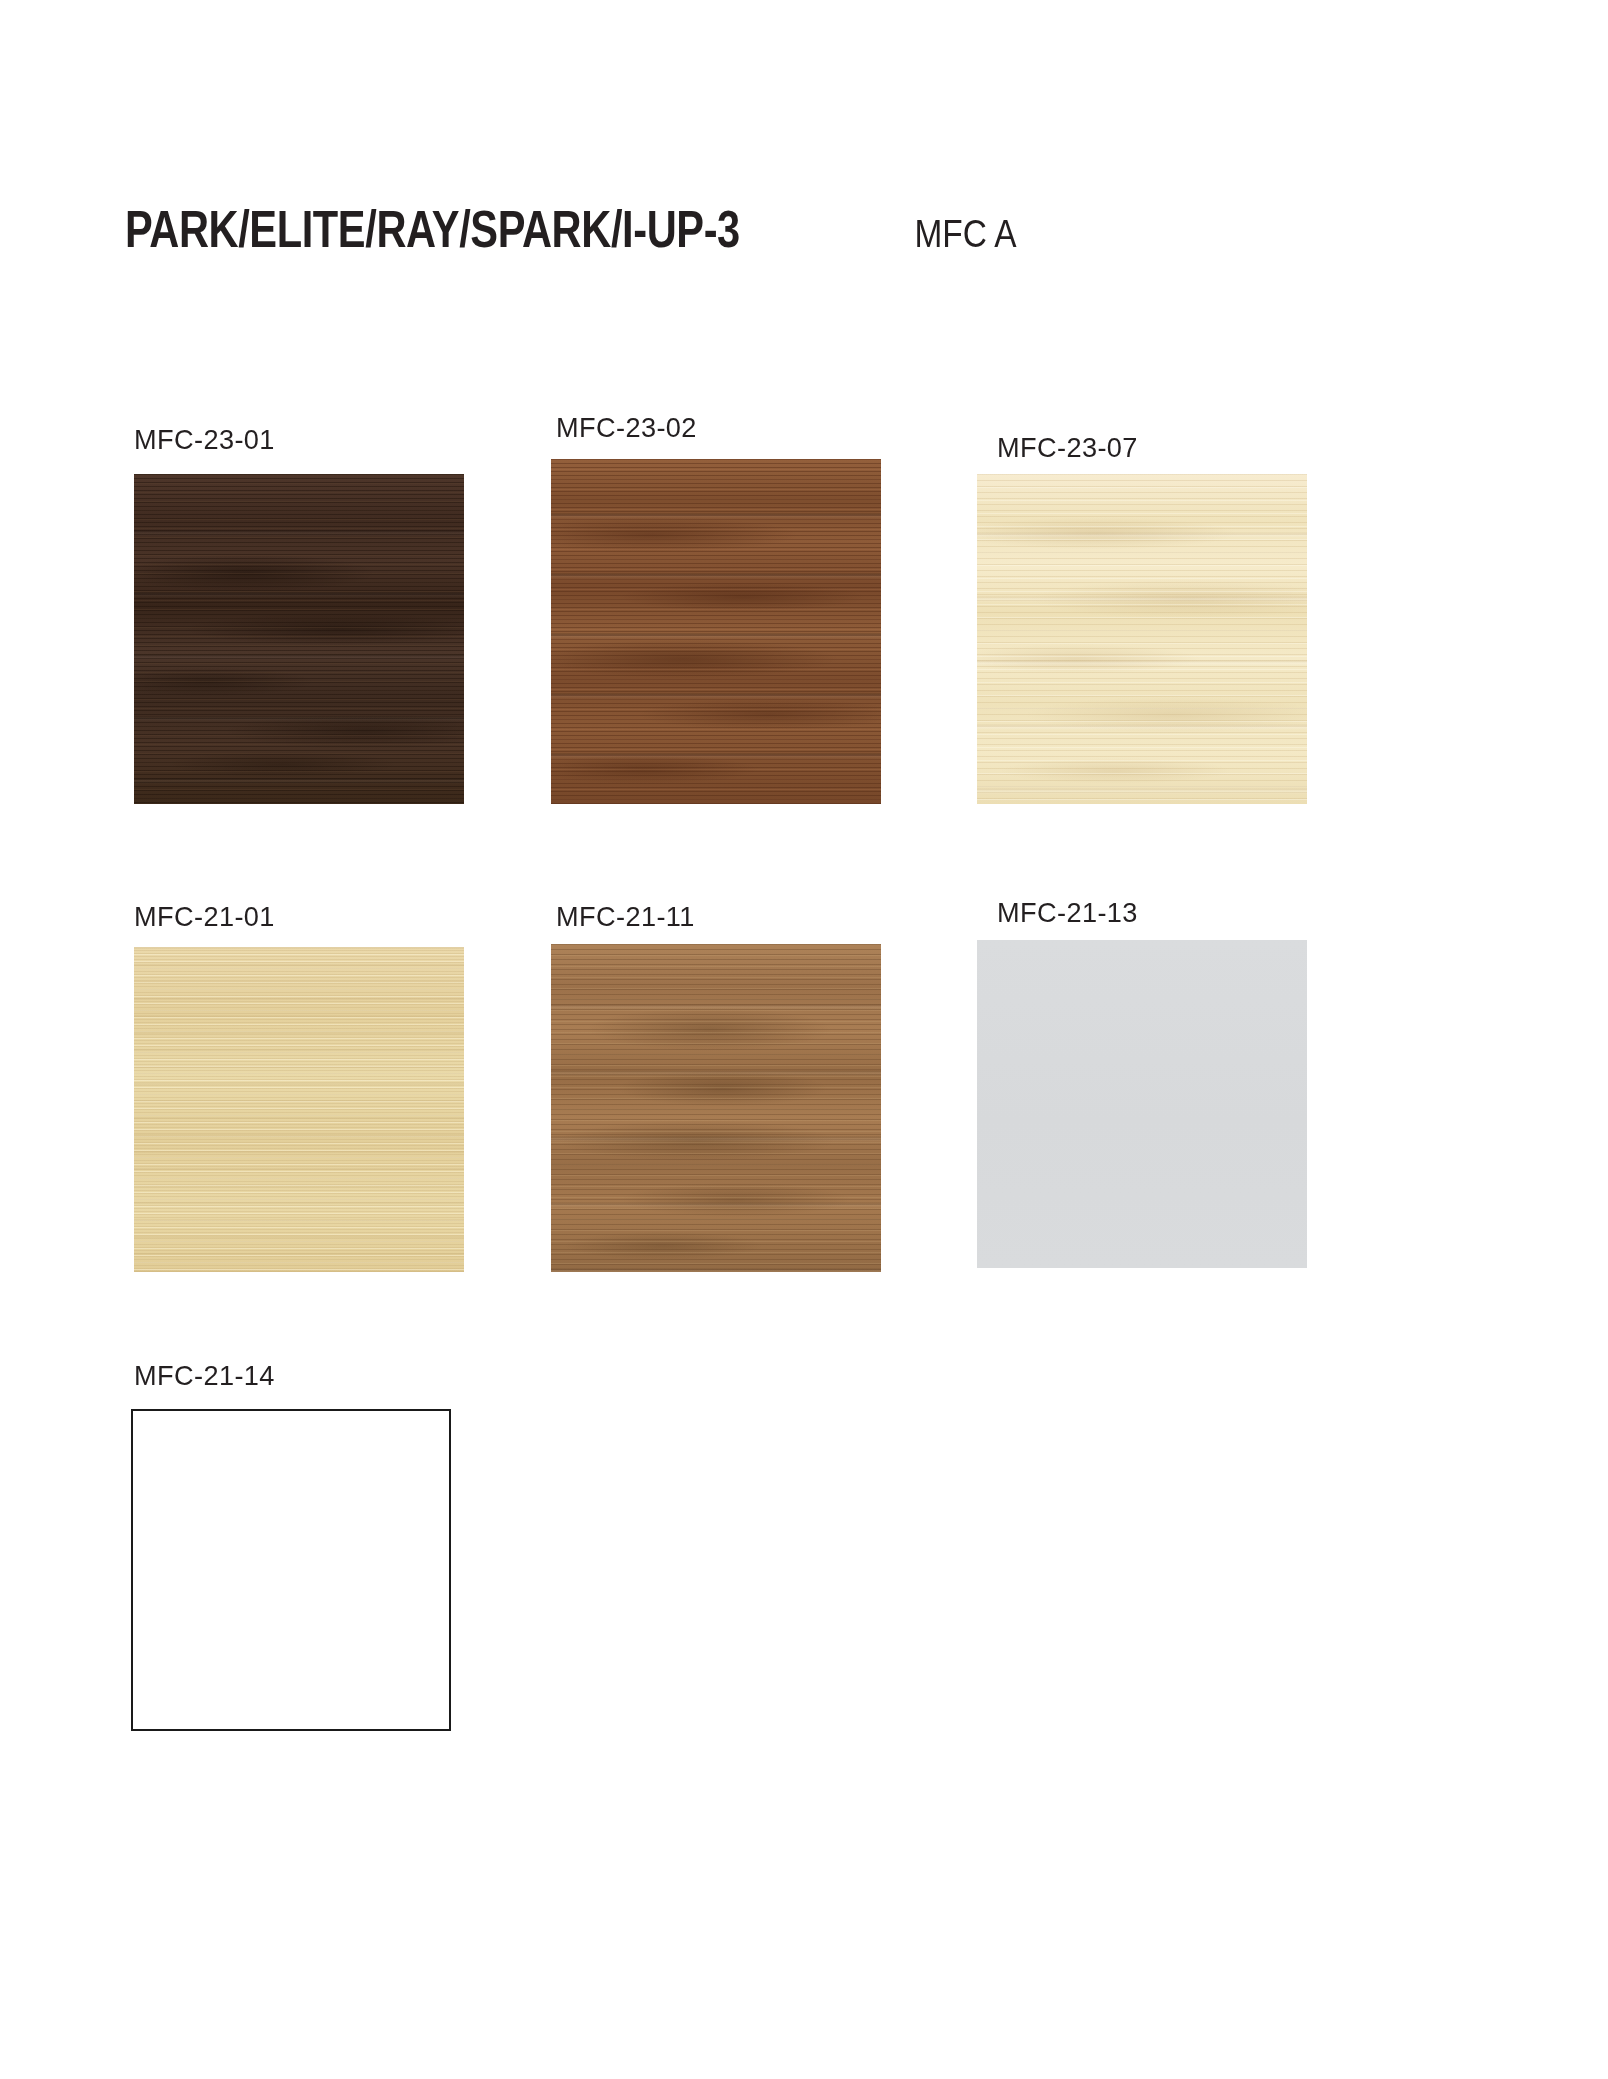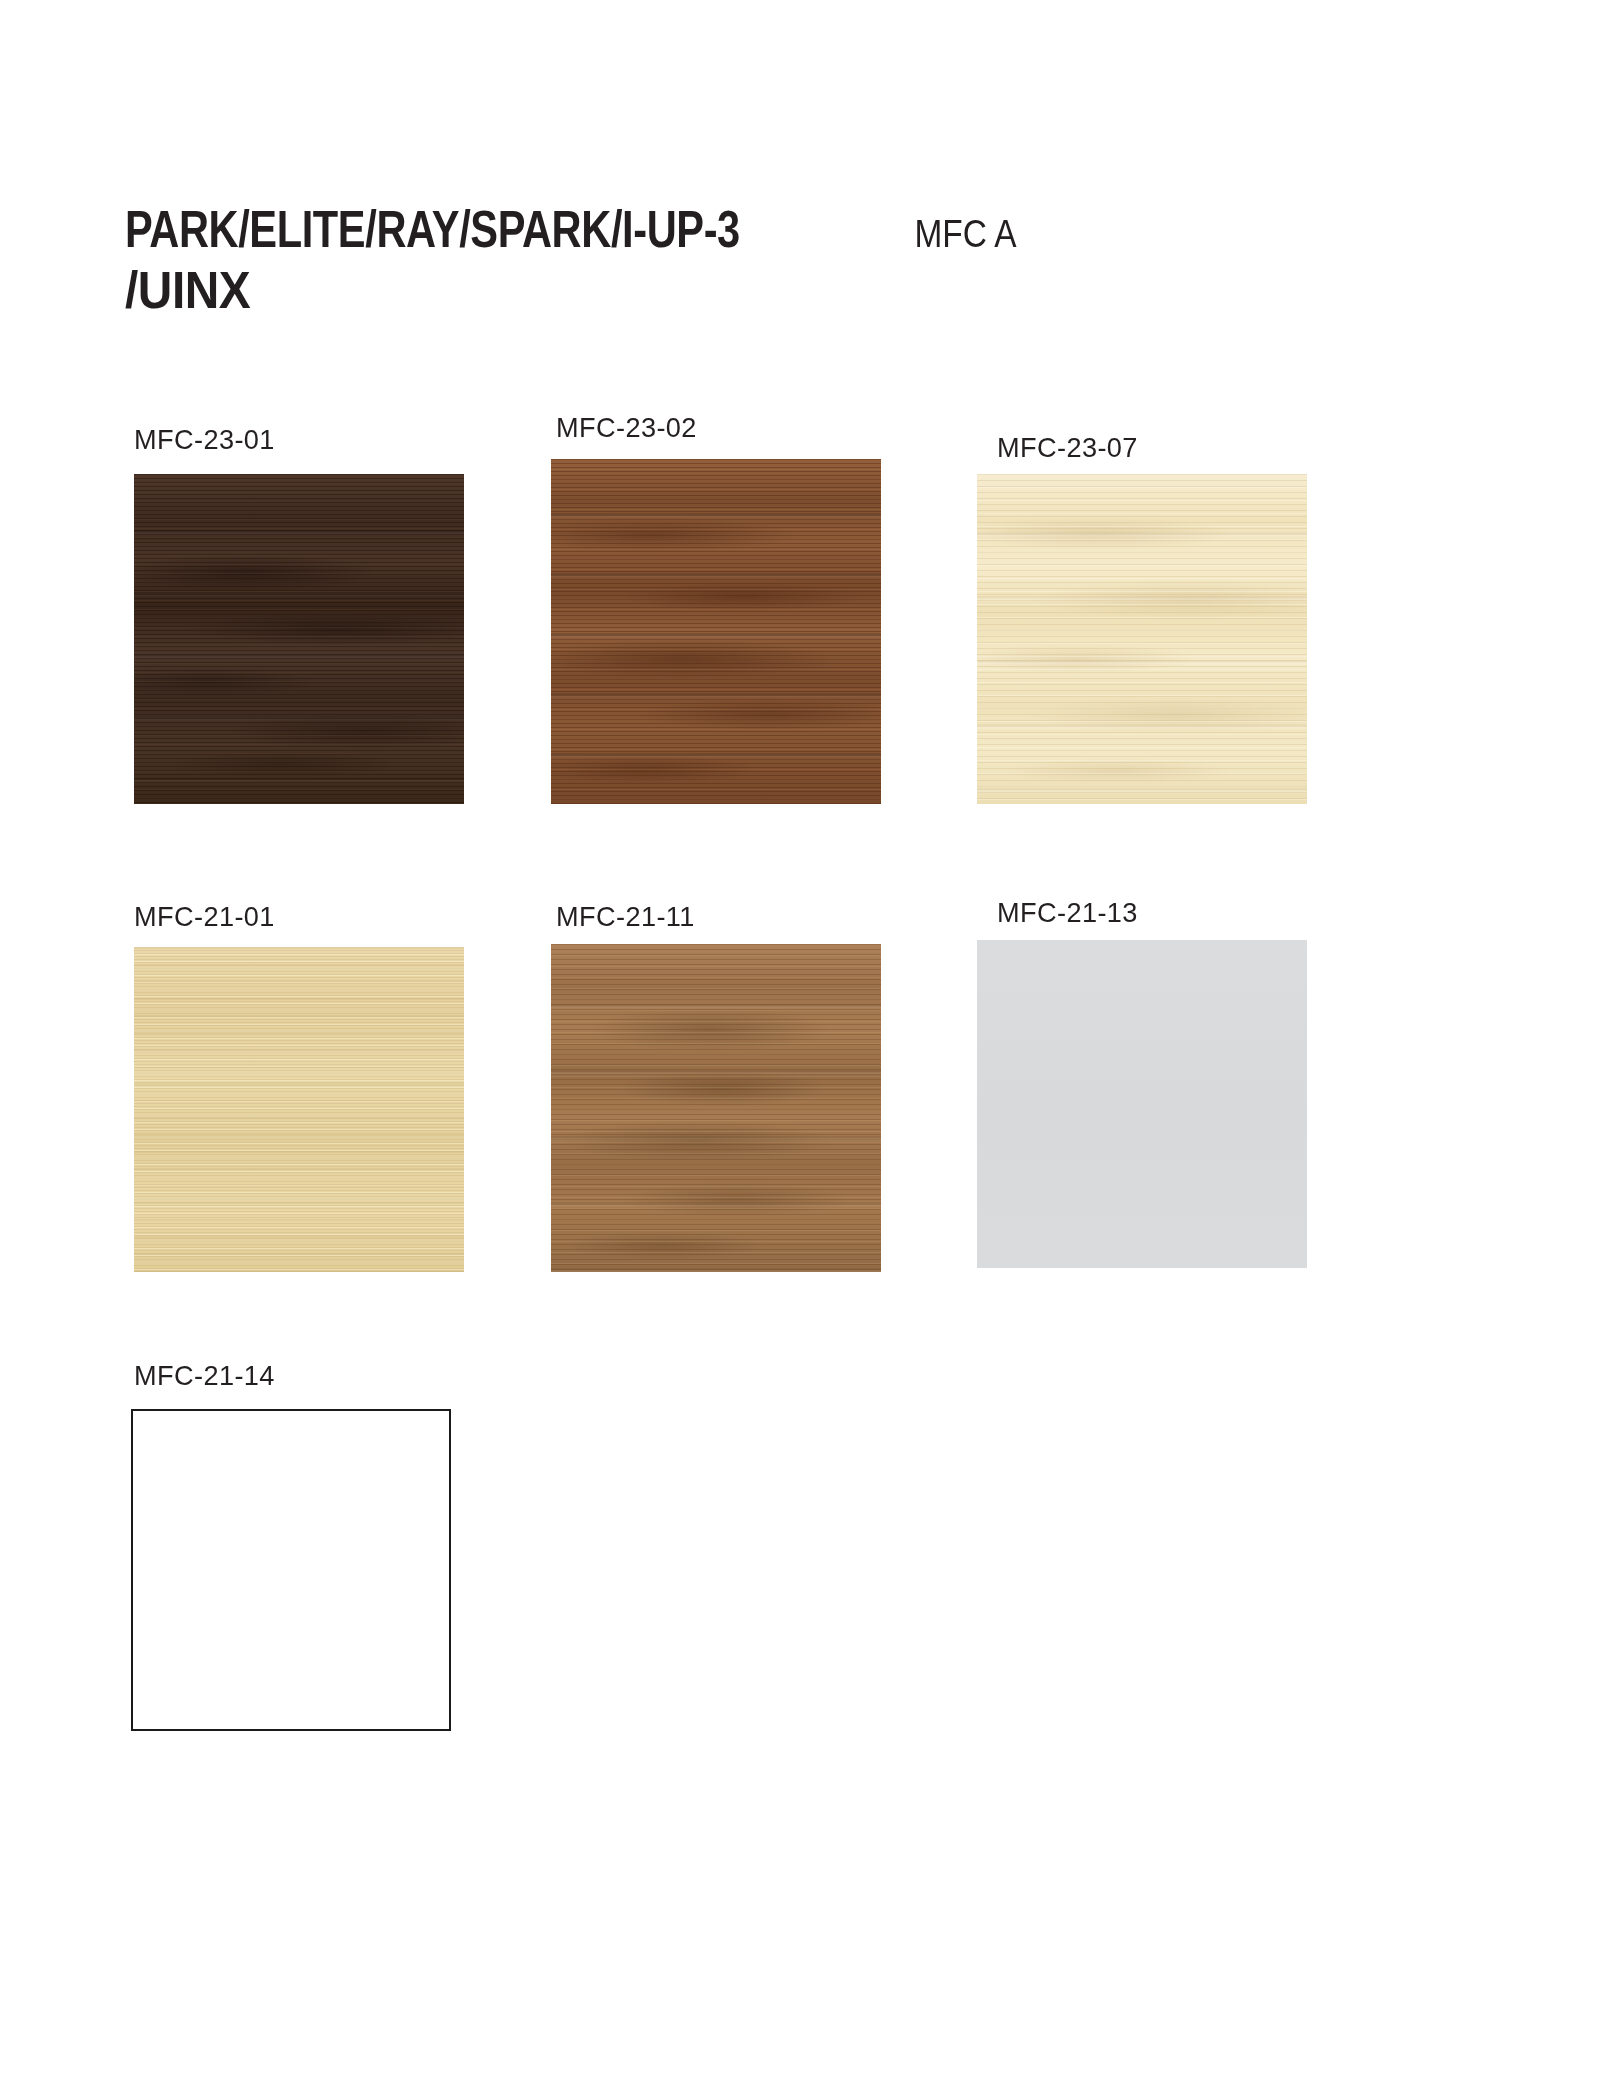--- a/index.html
+++ b/index.html
@@ -270,23 +270,20 @@
     box-sizing: border-box;
   }
 </style>
 </head>
 <body>
 
 <div id="title-block">
   <span class="title-line" id="title-line-1">
     <span class="title-main">PARK/ELITE/RAY/SPARK/I-UP-3</span><span class="title-sub">MFC A</span>
   </span>
-  <span class="title-line" id="title-line-2">
-    <span class="title-main2">/UINX</span>
-  </span>
 </div>
 
 <div id="swatch-grid">
 
   <div class="swatch-cell">
     <div class="swatch-label" style="left:134px; top:380px;">MFC-23-01</div>
     <div class="swatch-tile" style="left:134px; top:430px; width:330px; height:330px;">
       <div class="tex tex-2301"></div>
     </div>
   </div>

